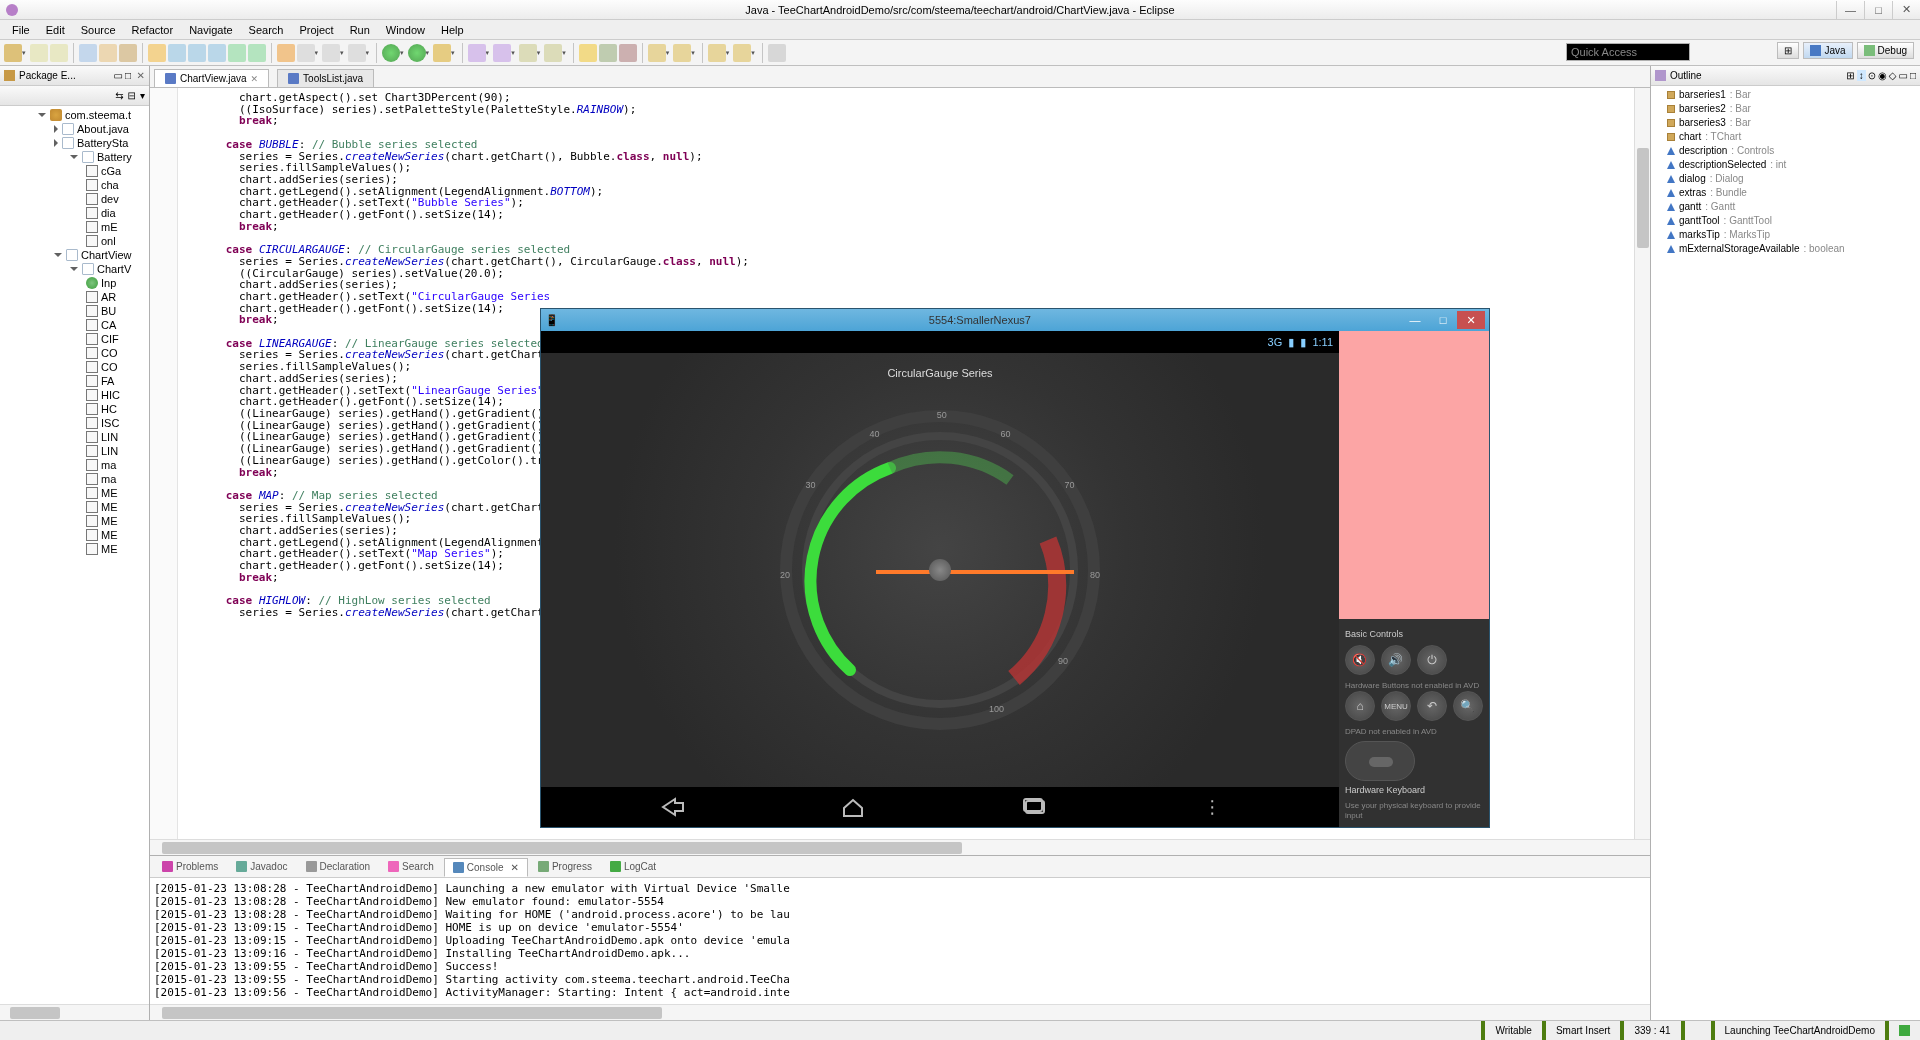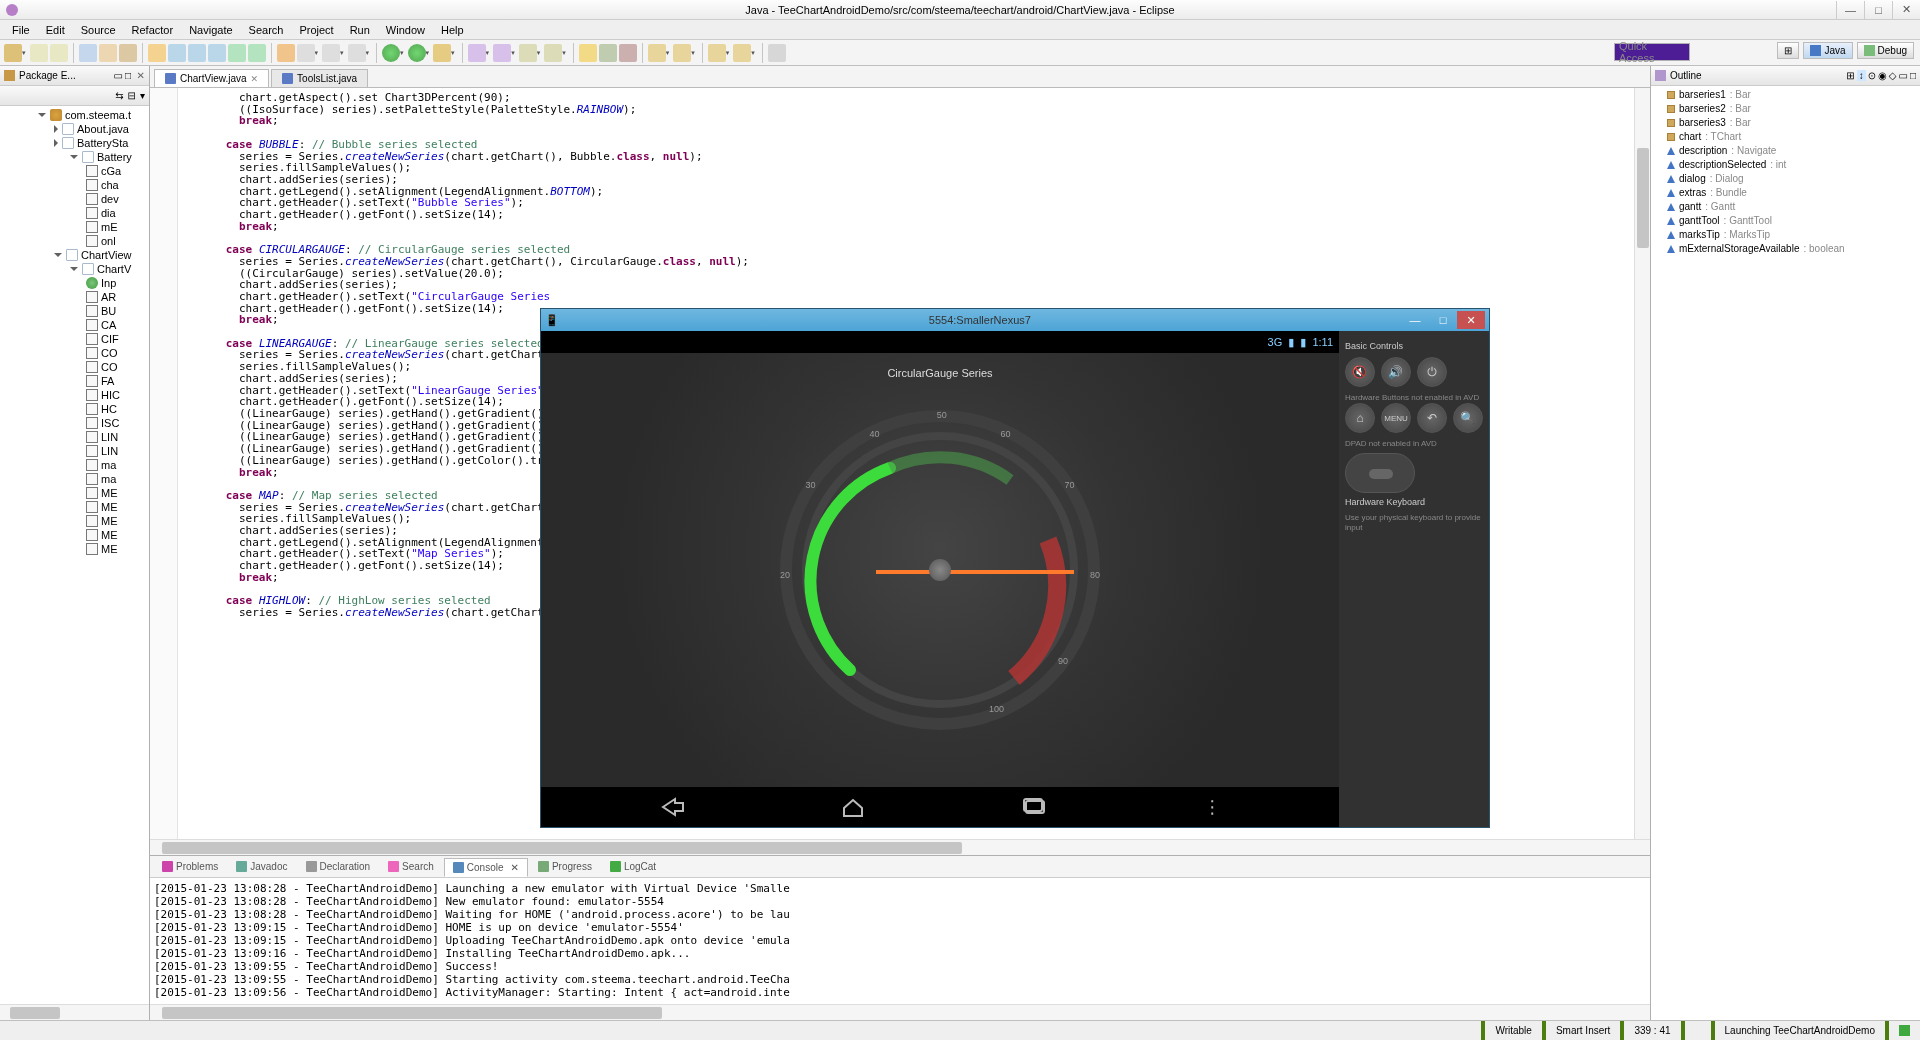--- a/index.html
+++ b/index.html
@@ -7,21 +7,21 @@
 .titlebar { height:20px; background:linear-gradient(#fdfdfd,#ececec); display:flex; align-items:center; justify-content:center; position:relative; border-bottom:1px solid #ccc; }
 .titlebar .icon { position:absolute; left:6px; width:12px; height:12px; background:#b77fc8; border-radius:50%; }
 .titlebar .winbtns { position:absolute; right:0; display:flex; }
 .titlebar .winbtns span { width:28px; height:18px; border-left:1px solid #ccc; display:flex; align-items:center; justify-content:center; color:#555; font-size:11px; }
 .menubar { height:20px; background:#efefef; display:flex; align-items:center; padding:0 4px; gap:0; border-bottom:1px solid #ccc; }
 .menubar span { padding:2px 8px; }
 .toolbar { height:26px; background:#f4f4f4; display:flex; align-items:center; padding:0 4px; gap:2px; border-bottom:1px solid #bfbfbf; position:relative; }
 .toolbar .tbtn { width:18px; height:18px; display:inline-block; border-radius:2px; opacity:0.8; }
 .toolbar .sep { width:1px; height:20px; background:#c5c5c5; margin:0 3px; }
 .toolbar .drop { font-size:7px; color:#555; margin-left:-2px; margin-right:2px; }
-.quick { position:absolute; right:230px; top:3px; width:76px; height:18px; border:1px solid #b0b0b0; background:#4c1d95; padding:0 4px; color:#888; display:flex; align-items:center; }
+.quick { position:absolute; right:230px; top:3px; width:124px; height:18px; border:1px solid #b0b0b0; background:#000000; padding:0 4px; color:#888; display:flex; align-items:center; }
 .persp { position:absolute; right:6px; top:2px; display:flex; gap:4px; align-items:center; }
 .persp .pbtn { padding:2px 6px; border:1px solid #bcbcbc; background:linear-gradient(#fff,#ddd); font-size:10px; display:flex; align-items:center; gap:3px; }
 .persp .pbtn.sel { background:linear-gradient(#e8f0fb,#c0d8f0); }
 .main { display:flex; height:calc(100% - 86px); }
 .pkgpane { width:150px; background:#fff; border-right:1px solid #b0b0b0; display:flex; flex-direction:column; }
 .paneheader { height:20px; background:linear-gradient(#fafafa,#e5e5e5); display:flex; align-items:center; padding:0 4px; font-size:10px; gap:4px; border-bottom:1px solid #ccc; position:relative; }
 .paneheader .close { position:absolute; right:4px; font-size:10px; color:#666; }
 .paneheader .actions { position:absolute; right:18px; display:flex; gap:2px; }
 .tree { flex:1; overflow:hidden; padding:2px; font-size:11px; line-height:14px; }
 .tree .node { display:flex; align-items:center; white-space:nowrap; }
@@ -30,21 +30,21 @@
 .tree .pkg { background:radial-gradient(#d9a441,#c08830); border-radius:2px; }
 .tree .file { background:#fff; border:1px solid #a9bacc; border-radius:1px; }
 .tree .cls { background:radial-gradient(#7dc47d,#3c9d3c); border-radius:50%; }
 .tree .meth { background:#f8f8f8; border:1px solid #777; }
 .tree .tri { width:0; height:0; border-left:4px solid #616161; border-top:4px solid transparent; border-bottom:4px solid transparent; display:inline-block; margin-right:4px; }
 .tree .trid { width:0; height:0; border-top:4px solid #616161; border-left:4px solid transparent; border-right:4px solid transparent; display:inline-block; margin-right:4px; }
 .scroll-h { height:16px; background:#f5f5f5; border-top:1px solid #ddd; position:relative; }
 .scroll-h .thumb { position:absolute; height:12px; top:2px; background:#c5c5c5; border-radius:2px; }
 .editor { flex:1; background:#fff; display:flex; flex-direction:column; position:relative; }
 .edtabs { height:22px; background:#f4f4f4; display:flex; align-items:flex-end; border-bottom:1px solid #bbb; padding:0 4px; }
-.edtab { padding:3px 10px; background:#fff; border:1px solid #bbb; border-bottom:none; font-size:10px; display:flex; gap:4px; align-items:center; margin-right:2px; }
+.edtab { padding:3px 10px; background:#fff; border:1px solid #bbb; border-bottom:none; font-size:10px; display:flex; gap:4px; align-items:center; margin-right:8px; }
 .edtab.inactive { background:#e8e8e8; }
 .edtab .x { font-size:9px; color:#888; }
 .edtab .ico { width:11px; height:11px; background:#5a7ac5; display:inline-block; border-radius:1px; }
 .codearea { flex:1; display:flex; overflow:hidden; position:relative; }
 .gutter { width:28px; background:#fafafa; border-right:1px solid #e4e4e4; }
 .code { flex:1; padding:4px 8px; font-family:Consolas,monospace; font-size:11px; line-height:11.7px; white-space:pre; overflow:hidden; color:#000; position:relative; }
 .kw { color:#7f0055; font-weight:bold; }
 .com { color:#3f7f5f; }
 .str { color:#2a00ff; }
 .static { color:#0000c0; font-style:italic; }
@@ -65,21 +65,21 @@
 .statusbar { height:20px; background:#efefef; border-top:1px solid #bfbfbf; display:flex; align-items:center; font-size:10px; position:absolute; bottom:0; left:0; right:0; }
 .statusbar .cell { padding:0 10px; border-left:4px solid #4d7c0f; height:100%; display:flex; align-items:center; }
 .statusbar .sp { flex:1; }
 
 
 .emulator { position:absolute; left:540px; top:308px; width:950px; height:520px; border:1px solid #2a546e; z-index:50; display:flex; flex-direction:column; }
 .emtitle { height:22px; background:linear-gradient(#6fb7e0,#4da4d6); display:flex; align-items:center; padding:0 4px; color:#fff; font-size:11px; }
 .emtitle .t { flex:1; text-align:center; color:#333; }
 .emtitle .btn { width:28px; height:18px; display:flex; align-items:center; justify-content:center; font-size:11px; }
 .emtitle .btn.close { background:#c75050; color:#fff; }
-.embody { flex:1; background:#fca5a5; display:flex; }
+.embody { flex:1; background:#fca5a5; display:flex;align-items:flex-end; }
 .phone { width:800px; height:100%; background:#000; display:flex; flex-direction:column; position:relative; }
 .pstatus { height:22px; background:#000; display:flex; align-items:center; padding:0 6px; color:#88cfff; font-size:11px; justify-content:flex-end; gap:6px; }
 .pheader { height:28px; background:#222; color:#eee; display:flex; align-items:center; padding:0 8px; font-size:13px; font-weight:bold; }
 .pcontent { flex:1; background:radial-gradient(circle at 50% 45%,#444 0%,#333 40%,#2a2a2a 70%); display:flex; align-items:center; justify-content:center; position:relative; }
 .ptitle { position:absolute; top:14px; color:#ddd; font-size:11px; }
 .gauge { width:320px; height:320px; position:relative; }
 .gauge .ring { position:absolute; width:100%; height:100%; border:12px solid #3f3f3f; border-radius:50%; }
 .gauge .ring2 { position:absolute; width:86%; height:86%; top:7%; left:7%; border:8px solid #444; border-radius:50%; }
 .gauge svg { position:absolute; width:100%; height:100%; }
 .gauge .needle { position:absolute; top:50%; left:50%; width:42%; height:4px; background:#ff7a2a; transform-origin:0 50%; transform:rotate(0deg); }
@@ -364,21 +364,21 @@
           <span class="typ">: Bar</span>
         </div>
         <div class="row">
           <span class="sq"></span>
           <span>chart</span>
           <span class="typ">: TChart</span>
         </div>
         <div class="row">
           <span class="tr"></span>
           <span>description</span>
-          <span class="typ">: Navigate</span>
+          <span class="typ">: Controls</span>
         </div>
         <div class="row">
           <span class="tr"></span>
           <span>descriptionSelected</span>
           <span class="typ">: int</span>
         </div>
         <div class="row">
           <span class="tr"></span>
           <span>dialog</span>
           <span class="typ">: Dialog</span>

